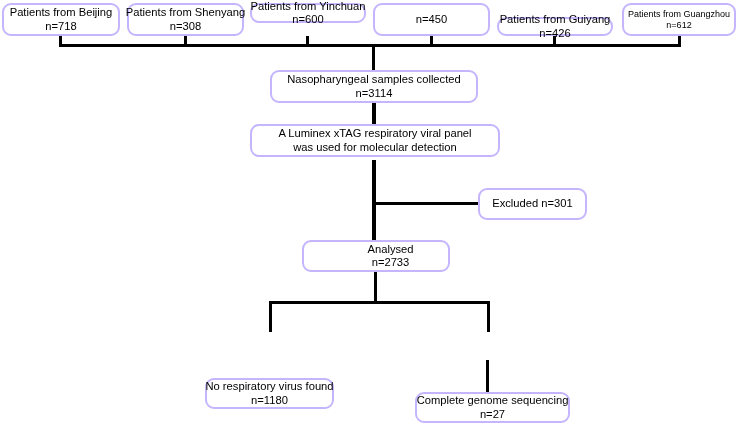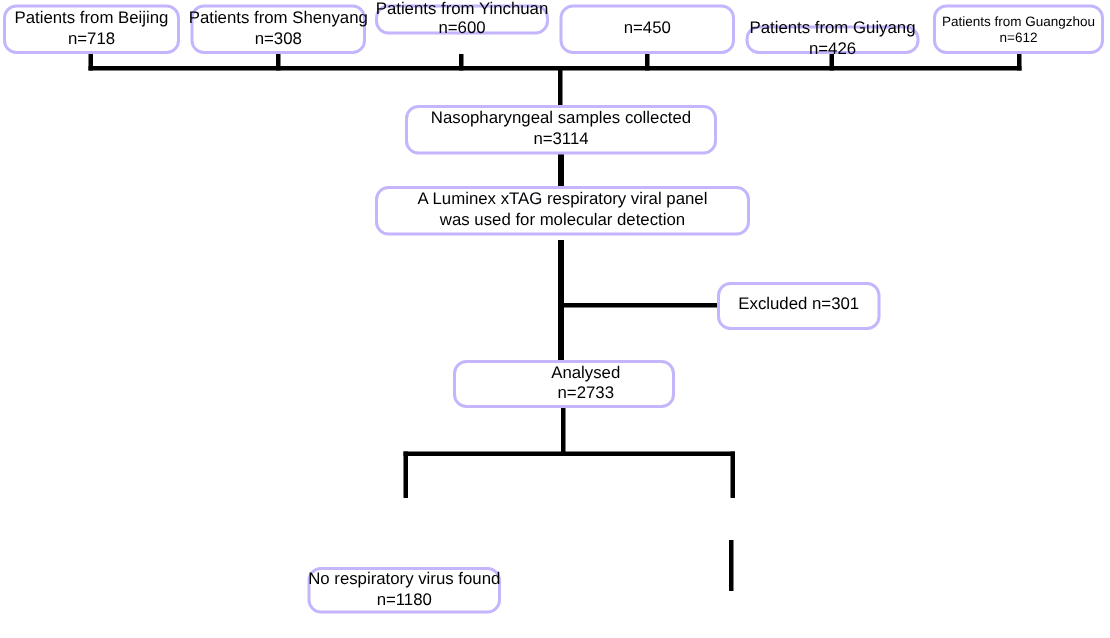--- a/index.html
+++ b/index.html
@@ -121,14 +121,18 @@
   <div class="edge v" style="left:487px; top:301px; height:31px;"></div>
 
   <div class="node fs11" style="left:205px; top:330px; width:129px; height:31px;margin-top:48px;">
     <span class="ln">No respiratory virus found</span>
     <span class="ln">n=1180</span>
   </div>
 
 
   <div class="edge v" style="left:486px; top:360px; height:34px;"></div>
 
+  <div class="node fs11" style="left:415px; top:392px; width:155px; height:31px;">
+    <span class="ln">Complete genome sequencing</span>
+    <span class="ln">n=27</span>
+  </div>
 
 </div>
 
 </body></html>

